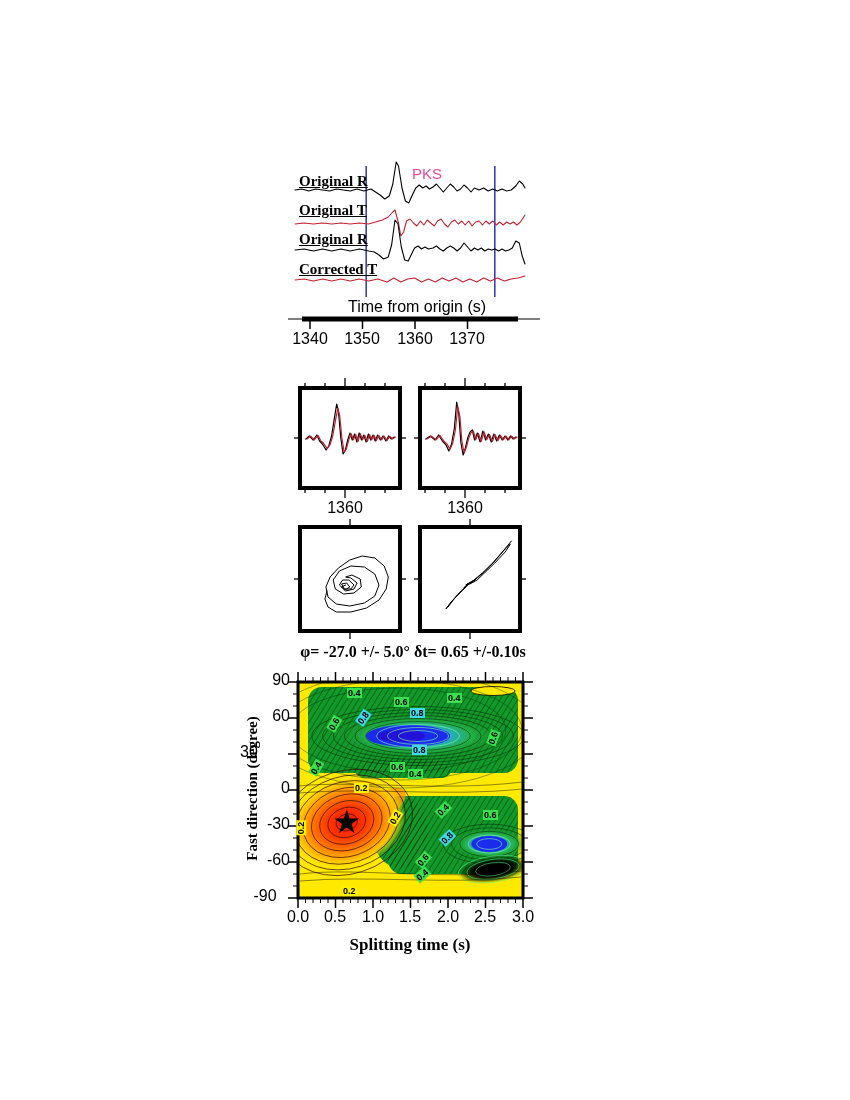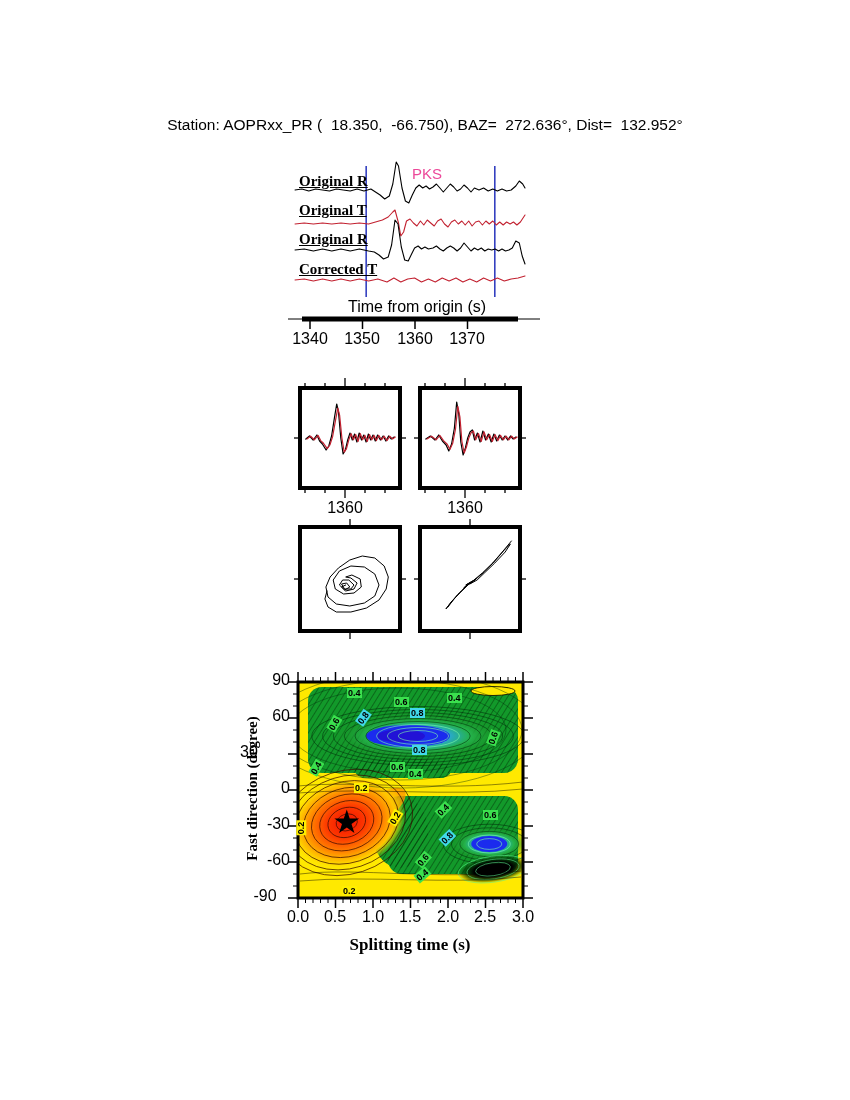--- a/index.html
+++ b/index.html
@@ -18,21 +18,20 @@
   .footer{width:560px;text-align:center;font-size:16.5px;}
   .clabel{position:absolute;font-size:9px;font-weight:bold;line-height:10px;
           padding:0 1px;color:#000;white-space:nowrap;}
   svg{display:block;overflow:visible;}
 </style>
 </head>
 <body>
 
 <div id="root">
 
-  <div class="abs hdr" style="top:116px;left:0;">Station: AOPRxx_PR (  18.350,  -66.750), BAZ=  272.636°, Dist=  132.952°</div>
 
   <svg id="wave-svg" class="abs" style="left:280px;top:158px;" width="270" height="155">
       <line x1="86.17500000000024" y1="8" x2="86.17500000000024" y2="139" stroke="#3440c0" stroke-width="1.6"></line>
       <line x1="214.80000000000024" y1="8" x2="214.80000000000024" y2="139" stroke="#3440c0" stroke-width="1.6"></line>
       <polyline points="15.0,32.0 21.9,31.0 28.8,33.0 35.7,31.0 42.6,32.0 49.5,33.0 56.4,31.0 63.3,32.0 70.2,33.0 77.1,31.0 84.0,33.0 90.9,31.0 95.5,34.0 100.1,37.0 104.7,41.0 109.3,38.0 112.8,26.0 116.2,4.0 118.5,8.0 122.0,30.0 125.4,43.0 128.8,45.0 132.3,37.0 135.8,30.0 139.2,27.0 142.7,30.0 146.1,28.0 149.5,31.0 153.0,29.0 156.4,26.0 159.9,30.0 163.3,34.0 166.8,30.0 170.3,26.0 173.7,29.0 177.1,33.0 180.6,31.0 184.0,27.0 187.5,30.0 191.0,34.0 194.4,30.0 199.0,32.0 203.6,30.0 208.2,33.0 212.8,31.0 217.4,33.0 222.0,31.0 226.6,33.0 231.2,32.0 235.8,28.0 239.3,23.0 242.7,26.0 245.0,30.0" fill="none" stroke="#000000" stroke-width="1.1" stroke-linejoin="round" stroke-linecap="round"></polyline>
       <polyline points="15.0,66.0 24.2,65.0 33.4,66.0 42.6,65.0 51.8,66.0 61.0,65.0 70.2,66.0 79.4,65.0 88.6,66.0 95.5,64.0 102.4,62.0 108.2,59.0 112.8,54.0 115.0,52.0 118.5,65.0 120.8,78.0 123.6,74.0 126.5,63.0 130.0,61.0 133.4,65.0 136.9,68.0 140.4,63.0 143.8,67.0 147.3,62.0 150.7,65.0 154.2,68.0 157.6,63.0 161.1,61.0 164.5,66.0 168.0,69.0 171.4,64.0 174.8,62.0 178.3,66.0 181.8,63.0 185.2,67.0 188.7,63.0 192.1,68.0 195.6,64.0 199.0,63.0 202.4,67.0 205.9,63.0 209.3,66.0 212.8,63.0 216.3,67.0 219.7,64.0 223.2,67.0 226.6,64.0 230.1,66.0 233.5,64.0 236.9,67.0 240.4,64.0 245.0,57.0" fill="none" stroke="#c22130" stroke-width="1.1" stroke-linejoin="round" stroke-linecap="round"></polyline>
       <polyline points="15.0,92.0 24.2,91.0 33.4,93.0 42.6,91.0 51.8,93.0 61.0,91.0 70.2,93.0 79.4,91.0 88.6,93.0 94.3,94.0 99.0,97.0 103.5,101.0 108.2,99.0 111.6,87.0 115.0,62.0 118.0,66.0 121.3,89.0 124.7,102.0 128.2,103.0 131.6,96.0 134.6,90.0 138.1,88.0 141.5,91.0 144.9,89.0 148.4,91.0 153.0,90.0 156.4,88.0 159.9,91.0 163.3,93.0 166.8,90.0 170.3,88.0 173.7,90.0 177.1,93.0 180.6,90.0 184.0,85.0 187.5,89.0 191.0,93.0 194.4,90.0 197.9,92.0 201.3,90.0 204.8,93.0 208.2,91.0 211.7,92.0 215.1,91.0 218.6,93.0 222.0,91.0 225.5,93.0 228.9,92.0 232.3,90.0 235.8,83.0 239.3,85.0 242.2,98.0 245.0,106.0" fill="none" stroke="#000000" stroke-width="1.1" stroke-linejoin="round" stroke-linecap="round"></polyline>
       <polyline points="15.0,122.0 24.2,121.0 33.4,123.0 42.6,121.0 51.8,123.0 61.0,121.0 70.2,123.0 79.4,121.0 88.6,123.0 97.8,121.0 107.0,124.0 113.9,120.0 120.8,124.0 127.7,121.0 134.6,120.0 141.5,124.0 148.4,121.0 155.3,124.0 162.2,120.0 169.1,123.0 176.0,120.0 182.9,124.0 189.8,121.0 196.7,124.0 203.6,120.0 210.5,123.0 217.4,120.0 224.3,123.0 231.2,121.0 238.1,120.0 245.0,118.0" fill="none" stroke="#c22130" stroke-width="1.1" stroke-linejoin="round" stroke-linecap="round"></polyline>
     </svg>
   <div class="abs trace-label" style="left:299px;top:173px;">Original R</div>
@@ -102,20 +101,21 @@
     </svg>
   <svg id="pm-right-svg" class="abs" style="left:414px;top:519px;" width="112" height="120">
       <line x1="56" y1="0" x2="56" y2="8" stroke="#000" stroke-width="1.3"></line>
       <line x1="56" y1="112" x2="56" y2="120" stroke="#000" stroke-width="1.3"></line>
       <line x1="0" y1="60" x2="6" y2="60" stroke="#000" stroke-width="1.3"></line>
       <line x1="106" y1="60" x2="112" y2="60" stroke="#000" stroke-width="1.3"></line>
       <rect x="6" y="8" width="100" height="104" fill="none" stroke="#000" stroke-width="4"></rect>
       <polyline points="97.4,22.0 89.1,32.0 78.7,44.0 68.3,54.0 60.0,61.0 53.8,66.0 45.4,74.0 37.1,83.0 31.9,90.0 35.0,86.0 43.4,76.0 52.7,67.0 59.0,62.0 51.7,66.0 56.9,63.0 49.6,69.0 55.8,64.0 62.1,60.0 55.8,65.0 63.1,61.0 70.4,54.0 80.8,44.0 91.2,33.0 96.4,25.0 91.2,30.0 80.8,42.0 71.4,52.0 63.1,59.0 54.8,65.0 47.5,72.0 39.2,81.0 34.0,88.0" fill="none" stroke="#000000" stroke-width="1" stroke-linejoin="round" stroke-linecap="round"></polyline>
     </svg>
 
+  <div class="abs ctr-title serifbold" style="left:283px;top:643px;">φ= -27.0 +/- 5.0° δt= 0.65 +/-0.10s</div>
   <div id="contour-box" class="abs" style="left:288px;top:670px;width:250px;height:240px;">
     <svg id="contour-svg" width="250" height="240">
       <defs>
         <clipPath id="plotclip">
             <rect x="10" y="12" width="225" height="216"></rect>
           </clipPath>
         <pattern id="hatch" width="5" height="5" patternUnits="userSpaceOnUse" patternTransform="rotate(32)">
           <rect width="5" height="5" fill="none"></rect>
           <line x1="0" y1="0" x2="0" y2="5" stroke="rgba(0,25,0,0.55)" stroke-width="1.4"></line>
         </pattern>

